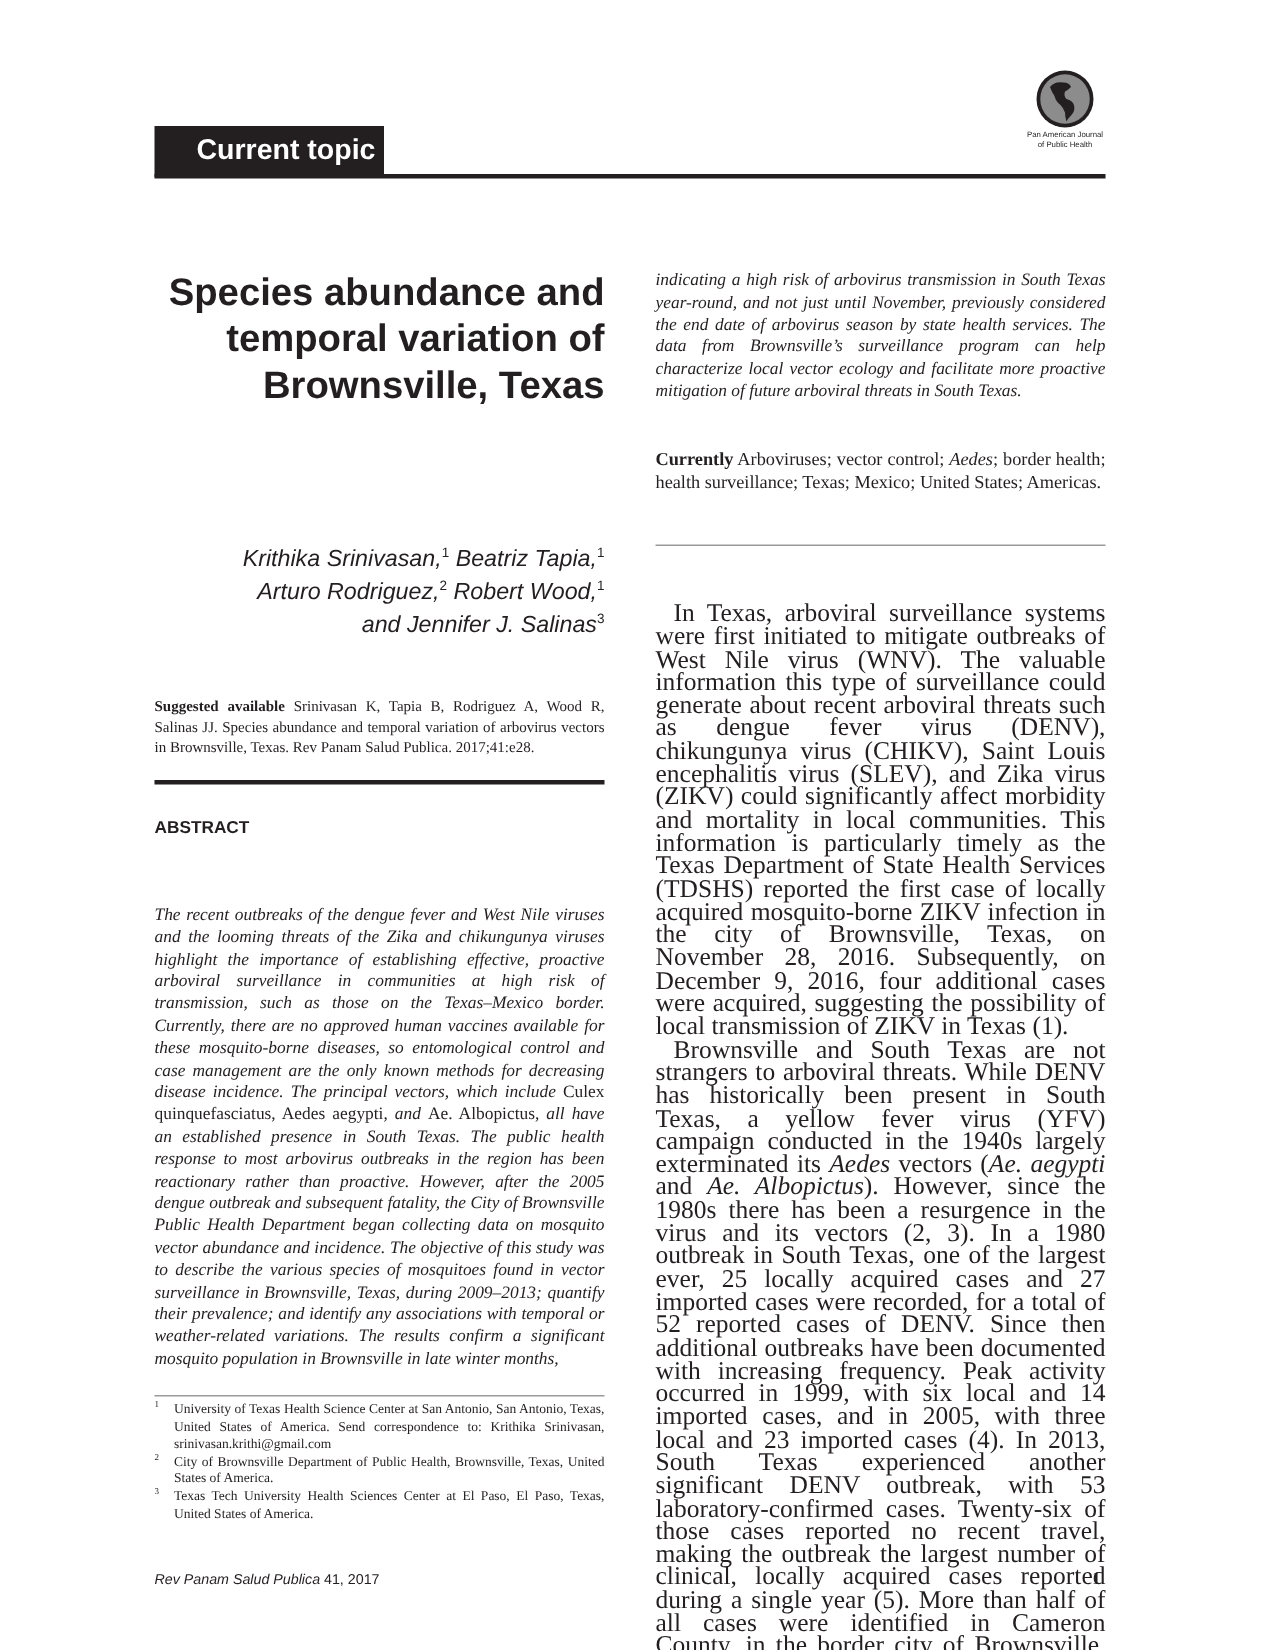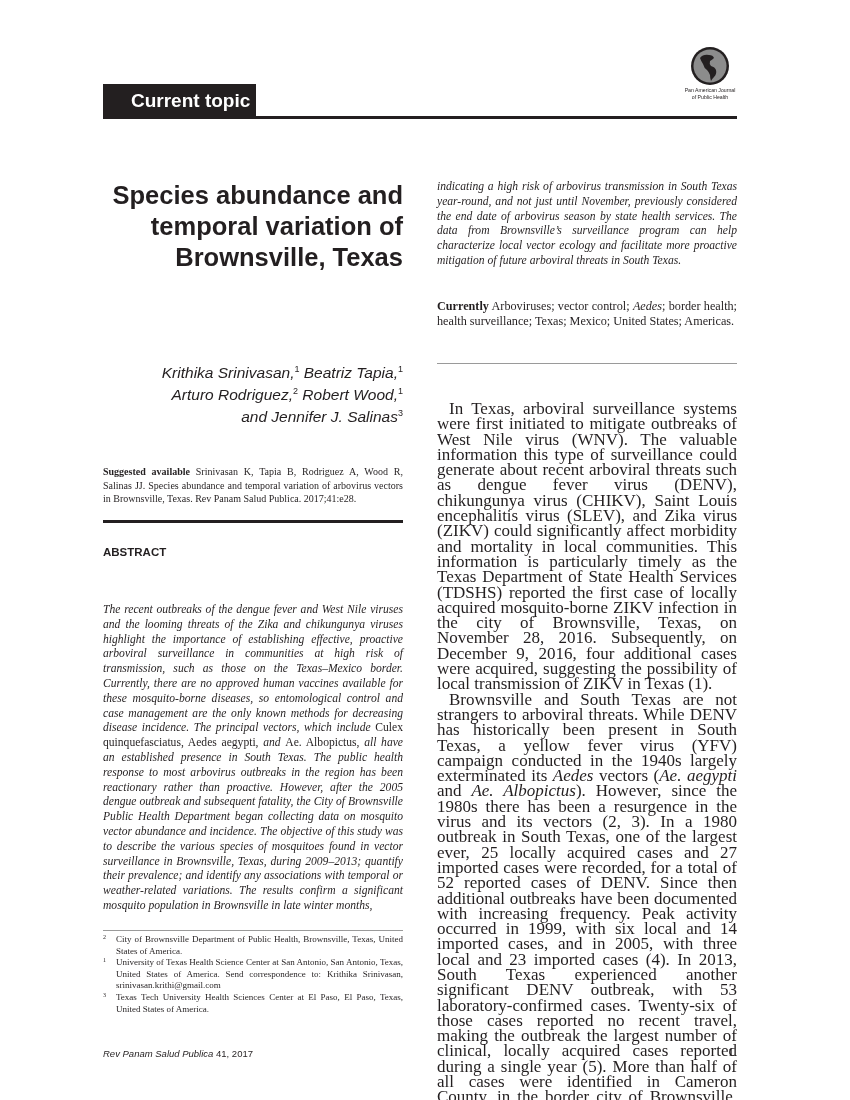--- a/index.html
+++ b/index.html
@@ -94,22 +94,22 @@
   <span>Srinivasan K, Tapia B, Rodriguez A, Wood R, Salinas JJ. Species abundance and temporal variation of arbovirus vectors in Brownsville, Texas. Rev Panam Salud Publica. 2017;41:e28.</span>
 </div>
 <div class="citation-rule"></div>
 
 <div class="abstract-head">ABSTRACT</div>
 
 <div class="abstract"><span>The recent outbreaks of the dengue fever and West Nile viruses and the looming threats of the Zika and chikungunya viruses highlight the importance of establishing effective, proactive arboviral surveillance in communities at high risk of transmission, such as those on the Texas–Mexico border. Currently, there are no approved human vaccines available for these mosquito-borne diseases, so entomological control and case management are the only known methods for decreasing disease incidence. The principal vectors, which include </span><span class="up">Culex quinquefasciatus, Aedes aegypti,</span><span> and </span><span class="up">Ae. Albopictus,</span><span> all have an established presence in South Texas. The public health response to most arbovirus outbreaks in the region has been reactionary rather than proactive. However, after the 2005 dengue outbreak and subsequent fatality, the City of Brownsville Public Health Department began collecting data on mosquito vector abundance and incidence. The objective of this study was to describe the various species of mosquitoes found in vector surveillance in Brownsville, Texas, during 2009–2013; quantify their prevalence; and identify any associations with temporal or weather-related variations. The results confirm a significant mosquito population in Brownsville in late winter months,</span></div>
 
 <div class="fn-rule"></div>
 <div class="footnotes">
+  <div class="fn"><span class="n">1</span><span>University of Texas Health Science Center at San Antonio, San Antonio, Texas, United States of America. Send correspondence to: Krithika Srinivasan, srinivasan.krithi@gmail.com</span></div>
   <div class="fn"><span class="n">2</span><span>City of Brownsville Department of Public Health, Brownsville, Texas, United States of America.</span></div>
-  <div class="fn"><span class="n">1</span><span>University of Texas Health Science Center at San Antonio, San Antonio, Texas, United States of America. Send correspondence to: Krithika Srinivasan, srinivasan.krithi@gmail.com</span></div>
   <div class="fn"><span class="n">3</span><span>Texas Tech University Health Sciences Center at El Paso, El Paso, Texas, United States of America.</span></div>
 </div>
 
 <div class="right-abstract">indicating a high risk of arbovirus transmission in South Texas year-round, and not just until November, previously considered the end date of arbovirus season by state health services. The data from Brownsville’s surveillance program can help characterize local vector ecology and facilitate more proactive mitigation of future arboviral threats in South Texas.</div>
 
 <div class="keywords"><b>Currently</b><span> Arboviruses; vector control; </span><i>Aedes</i><span>; border health; health surveillance; Texas; Mexico; United States; Americas.</span></div>
 <div class="right-rule"></div>
 
 <div class="body-text">
   <p>In Texas, arboviral surveillance systems were first initiated to mitigate outbreaks of West Nile virus (WNV). The valuable information this type of surveillance could generate about recent arboviral threats such as dengue fever virus (DENV), chikungunya virus (CHIKV), Saint Louis encephalitis virus (SLEV), and Zika virus (ZIKV) could significantly affect morbidity and mortality in local communities. This information is particularly timely as the Texas Department of State Health Services (TDSHS) reported the first case of locally acquired mosquito-borne ZIKV infection in the city of Brownsville, Texas, on November 28, 2016. Subsequently, on December 9, 2016, four additional cases were acquired, suggesting the possibility of local transmission of ZIKV in Texas (1).</p>

